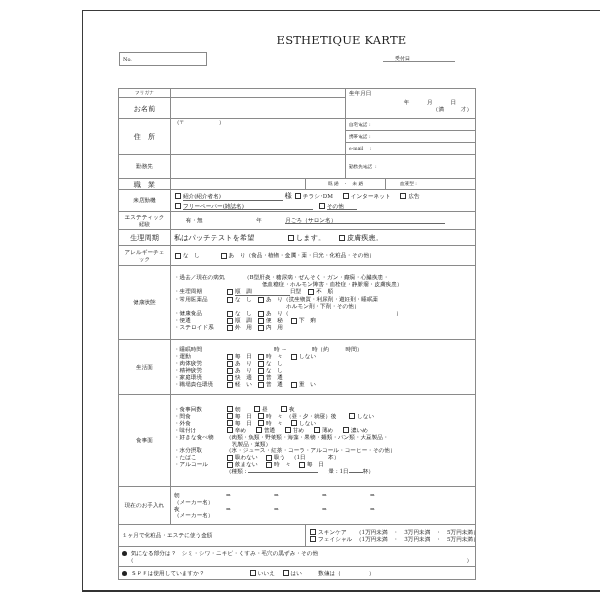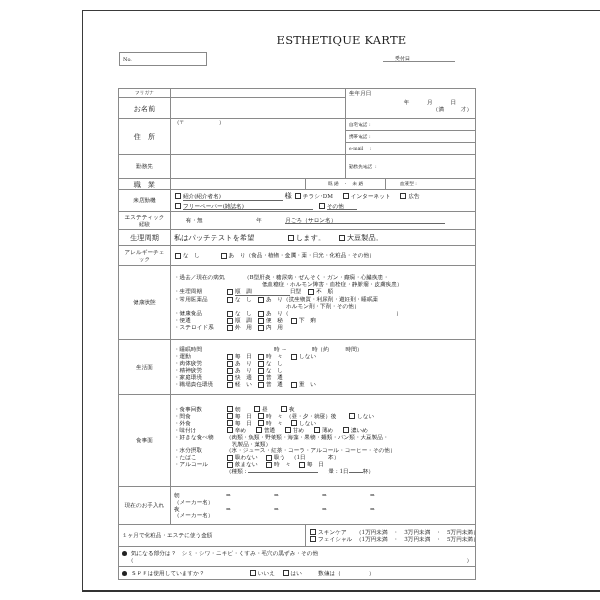--- a/index.html
+++ b/index.html
@@ -122,21 +122,21 @@
       </td>
     </tr>
 
     <tr style="height:16px">
       <td class="lbl big">生理周期</td>
       <td colspan="4" class="big">
         <span>私はパッチテストを希望</span>
         <span class="sp" style="width:28px"></span>
         <span class="cb"></span><span>します。</span>
         <span class="sp" style="width:8px"></span>
-        <span class="cb"></span><span>大豆製品。</span>
+        <span class="cb"></span><span>皮膚疾患。</span>
       </td>
     </tr>
 
     <tr style="height:20px">
       <td class="lbl">アレルギーチェック</td>
       <td colspan="4">
         <span class="cb"></span><span>な　し</span>
         <span class="sp" style="width:16px"></span>
         <span class="cb"></span><span>あ　り（食品・植物・金属・薬・日光・化粧品・その他）</span>
       </td>

